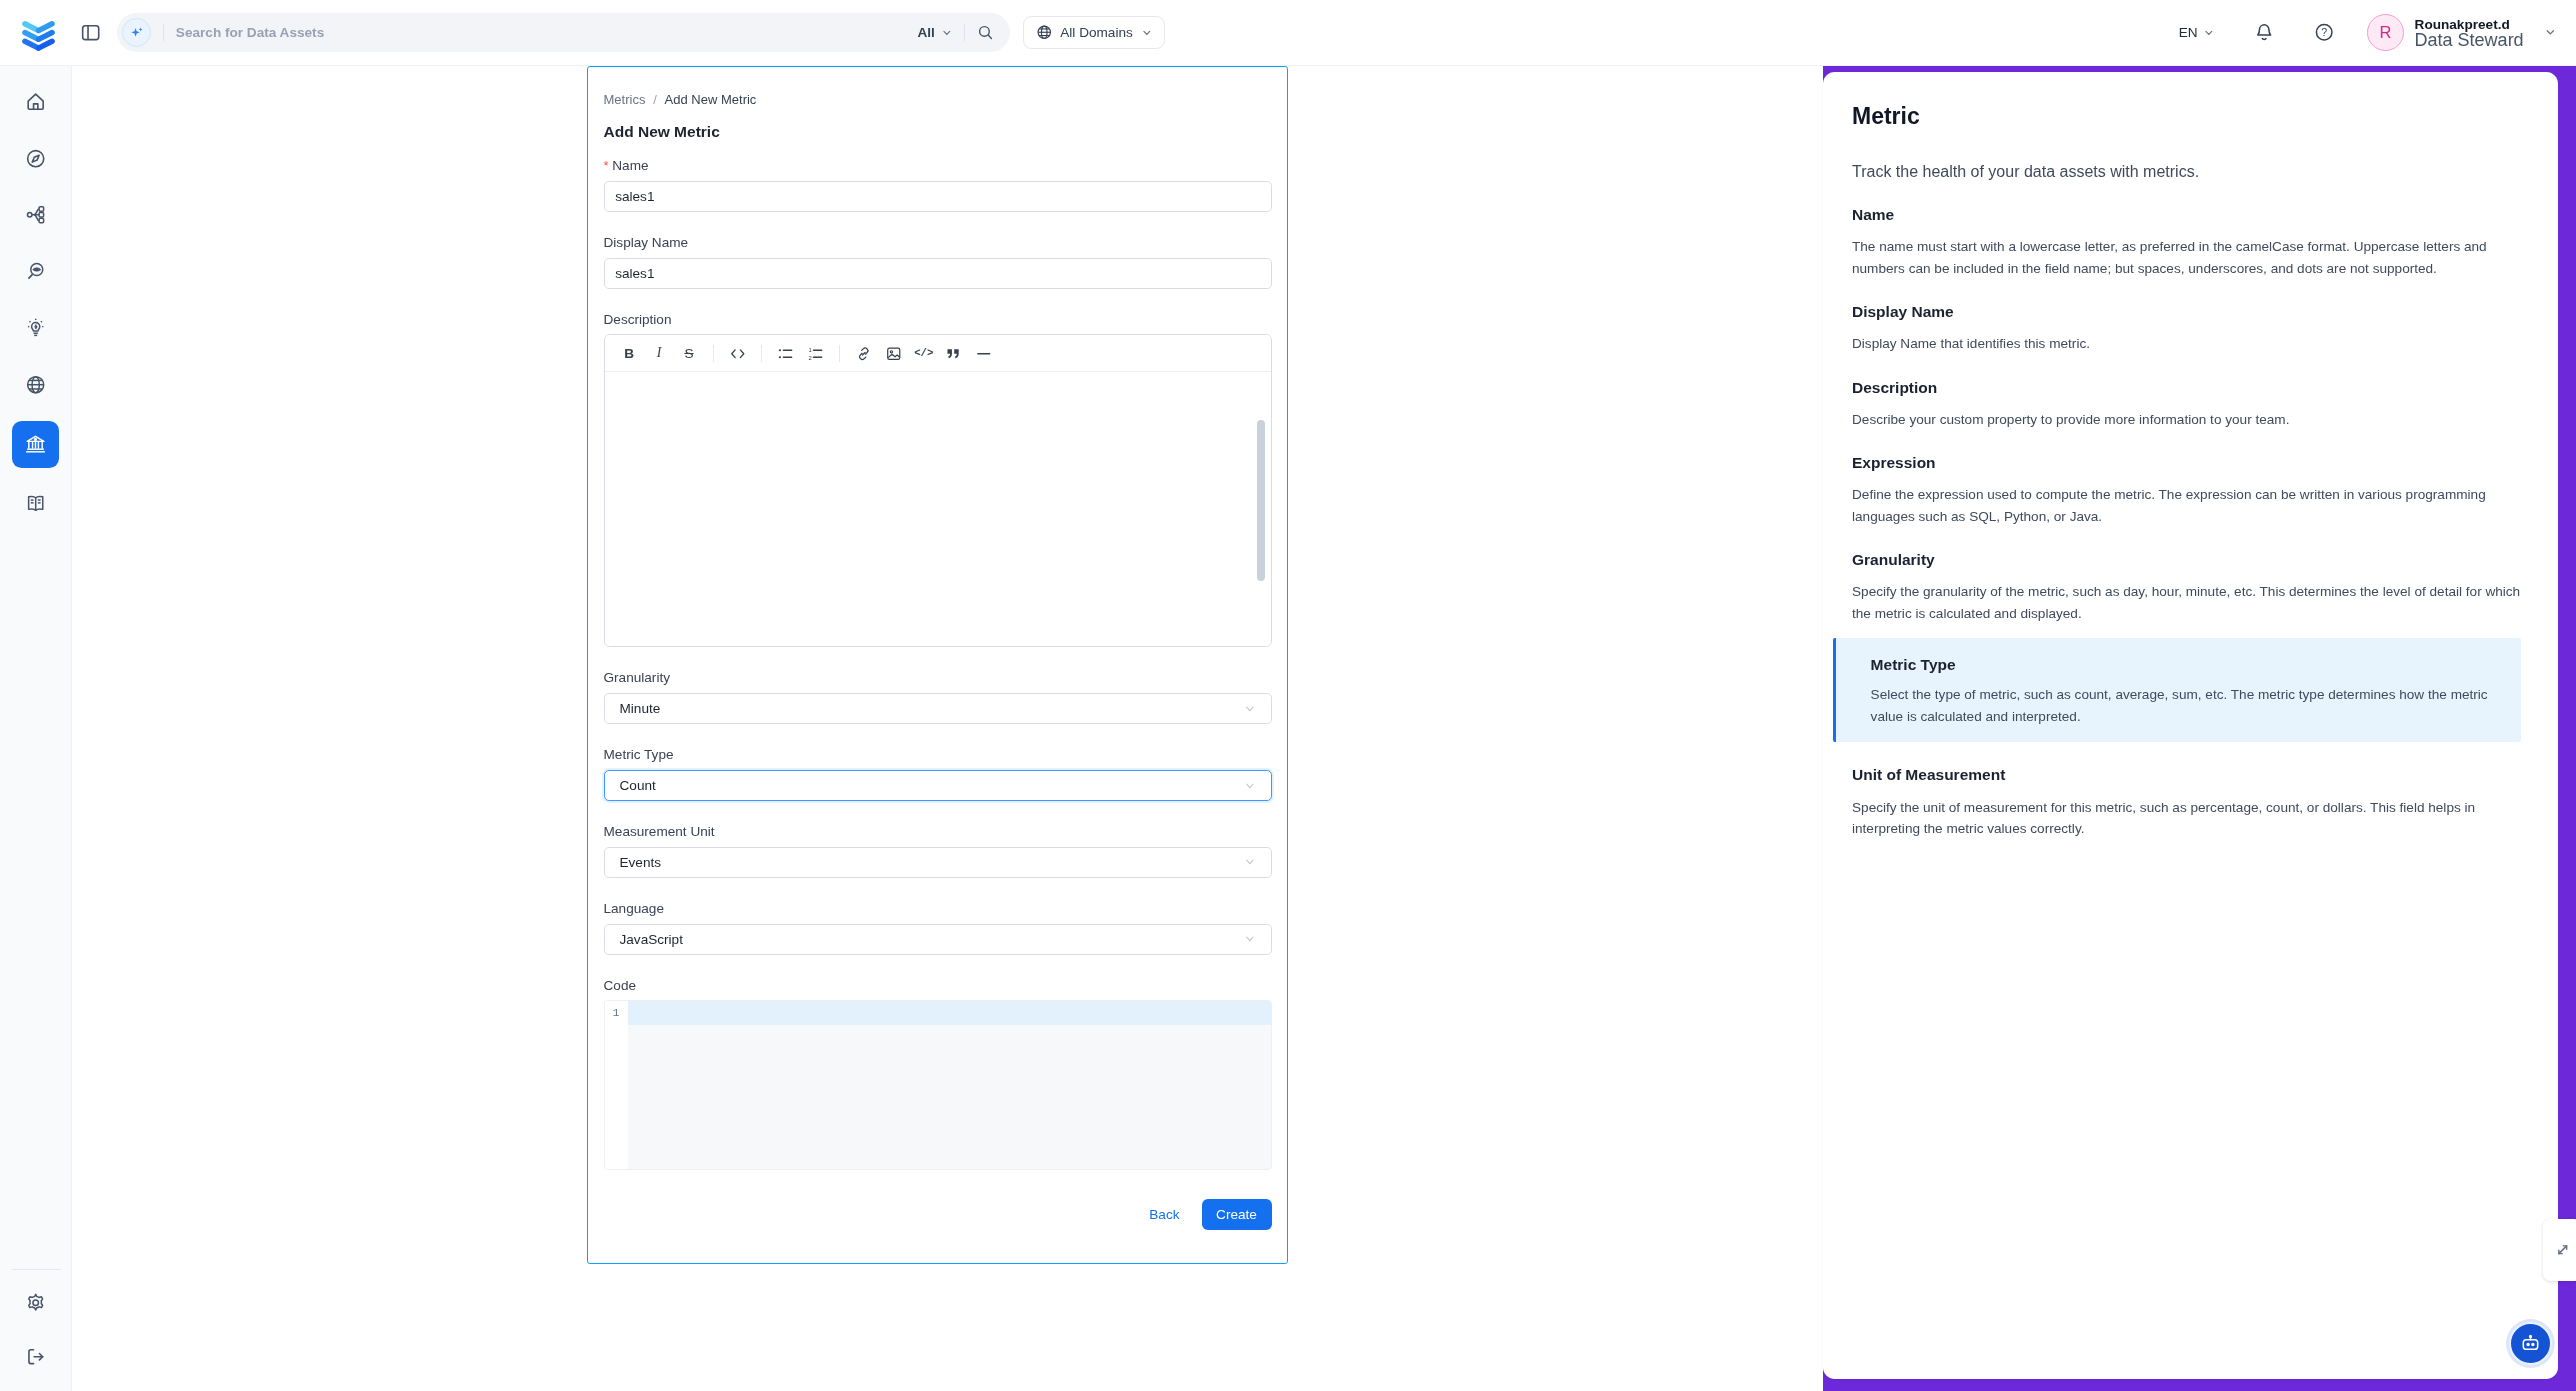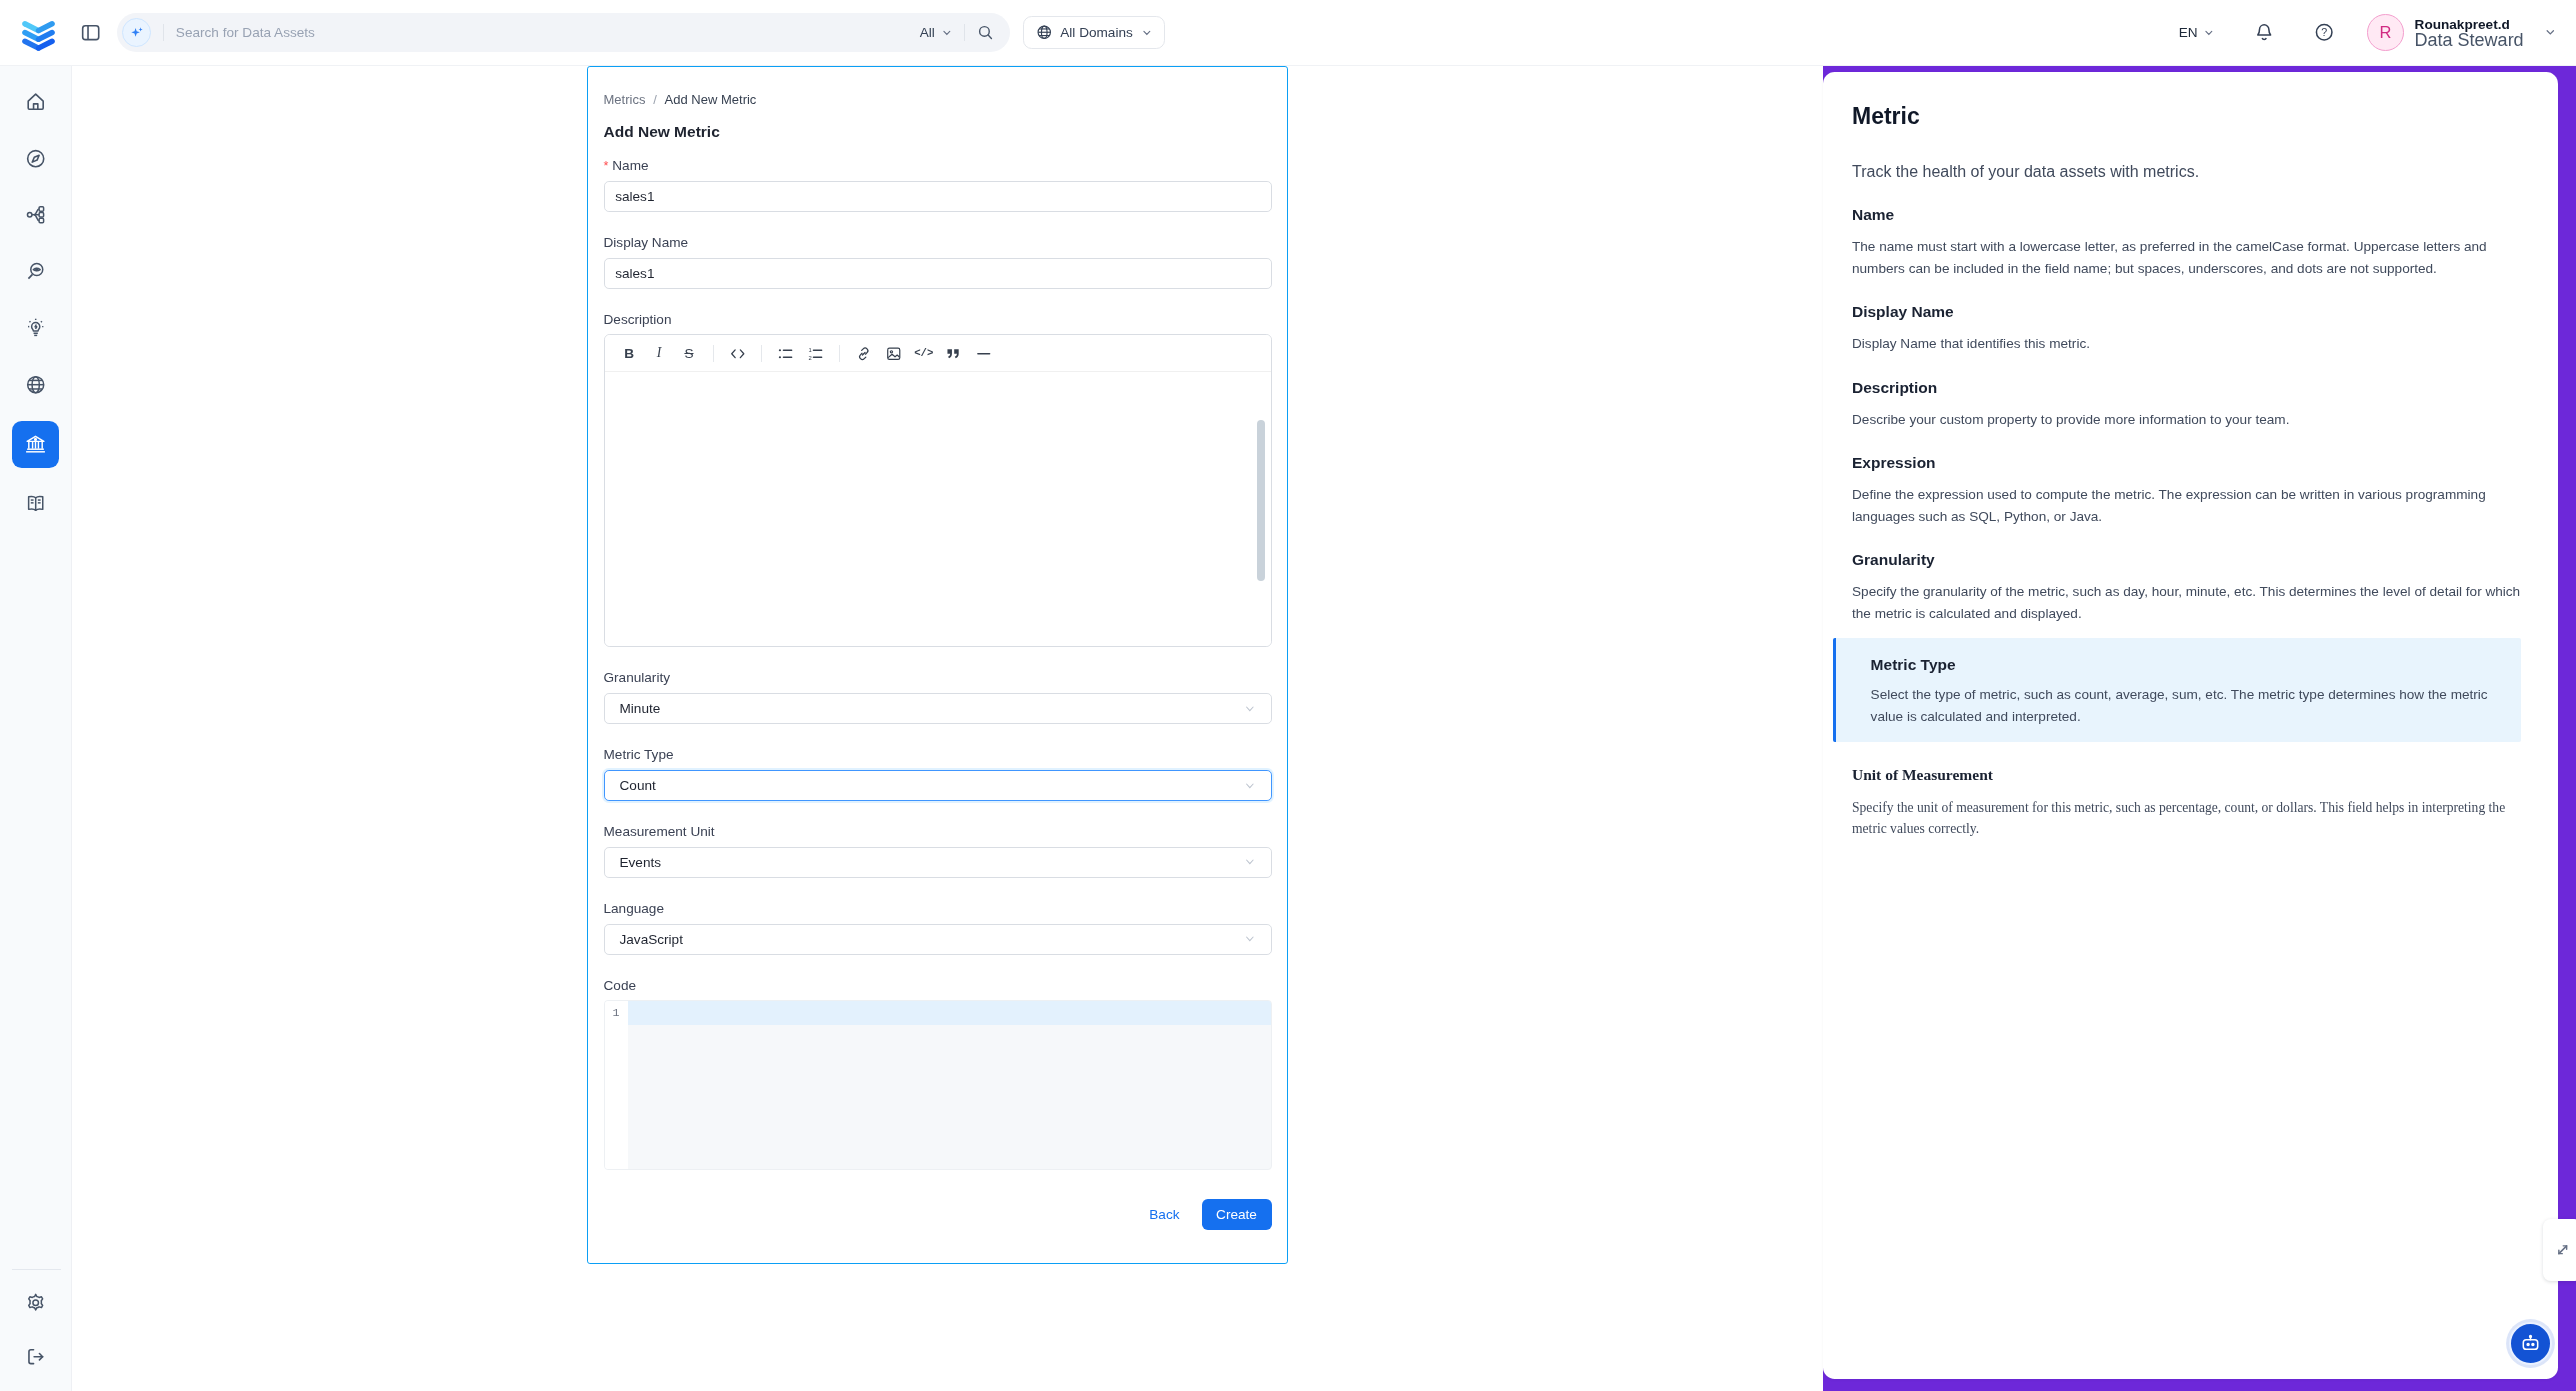--- a/index.html
+++ b/index.html
@@ -9,21 +9,21 @@
     background:#ffffff; color:#101828; overflow:hidden; position:relative;
   }
   .page { position:absolute; inset:0; }
 
   
   .navbar { position:absolute; left:0; top:0; width:2576px; height:66px;
     background:#fff; border-bottom:1px solid #f0f2f5; display:flex; align-items:center; z-index:5;}
   .logo { margin-left:17.5px; width:41px; height:41px; display:flex; align-items:center; justify-content:center; cursor:pointer;}
   .collapse-btn { margin-left:17.5px; width:29px; height:29px; display:flex; align-items:center; justify-content:center; cursor:pointer; color:#475467;}
   .search-pill { margin-left:11.7px; width:893px; height:39px; background:#f2f4f8; border-radius:19.4px;
-    display:flex; align-items:center; padding:0 15.5px 0 5.8px; }
+    display:flex; align-items:center; padding:0 15.5px 0 5.8px;font-weight:bold; }
   .ai-circle { width:29px; height:29px; border-radius:50%; background:#eaf4ff; border:1px solid #cfe6ff;
     display:flex; align-items:center; justify-content:center;}
   .vdiv { width:1px; height:17.5px; background:#e0e4ea; margin:0 11.7px; }
   .search-placeholder { color:#98a2b3; font-size:13.6px; flex:1; }
   .scope { display:flex; align-items:center; gap:5.8px; color:#344054; font-size:13.6px; cursor:pointer;}
   .domains-btn { margin-left:13.6px; height:33px; background:#fff; border:1px solid #e4e7ec; border-radius:8.7px;
     display:flex; align-items:center; gap:7.8px; padding:0 11.7px; font-size:13.6px; color:#344054; cursor:pointer;}
   .nav-right { margin-left:auto; display:flex; align-items:center; padding-right:19.4px; }
   .lang { display:flex; align-items:center; gap:5.8px; font-size:13.6px; color:#1d2939; cursor:pointer;}
   .nav-icon { margin-left:39px; color:#344054; display:flex; cursor:pointer;}
@@ -457,21 +457,21 @@
         <div class="doc-body">Define the expression used to compute the metric. The expression can be written in various programming languages such as SQL, Python, or Java.</div>
       </div>
       <div class="doc-section">
         <div class="doc-heading">Granularity</div>
         <div class="doc-body">Specify the granularity of the metric, such as day, hour, minute, etc. This determines the level of detail for which the metric is calculated and displayed.</div>
       </div>
       <div class="doc-section highlight">
         <div class="doc-heading">Metric Type</div>
         <div class="doc-body">Select the type of metric, such as count, average, sum, etc. The metric type determines how the metric value is calculated and interpreted.</div>
       </div>
-      <div class="doc-section" style="margin-top:0;font-family:Liberation Serif, serif;">
+      <div class="doc-section" style="margin-top:0;">
         <div class="doc-heading">Unit of Measurement</div>
         <div class="doc-body">Specify the unit of measurement for this metric, such as percentage, count, or dollars. This field helps in interpreting the metric values correctly.</div>
       </div>
     </div>
   </div>
 
   <div class="resize-handle">
     <svg width="17.5" height="17.5" viewBox="0 0 18 18" fill="none" stroke="currentColor" stroke-width="1.5" stroke-linecap="round" stroke-linejoin="round">
       <line x1="5" y1="13" x2="13" y2="5"></line>
         <polyline points="9.5,5 13,5 13,8.5"></polyline>

